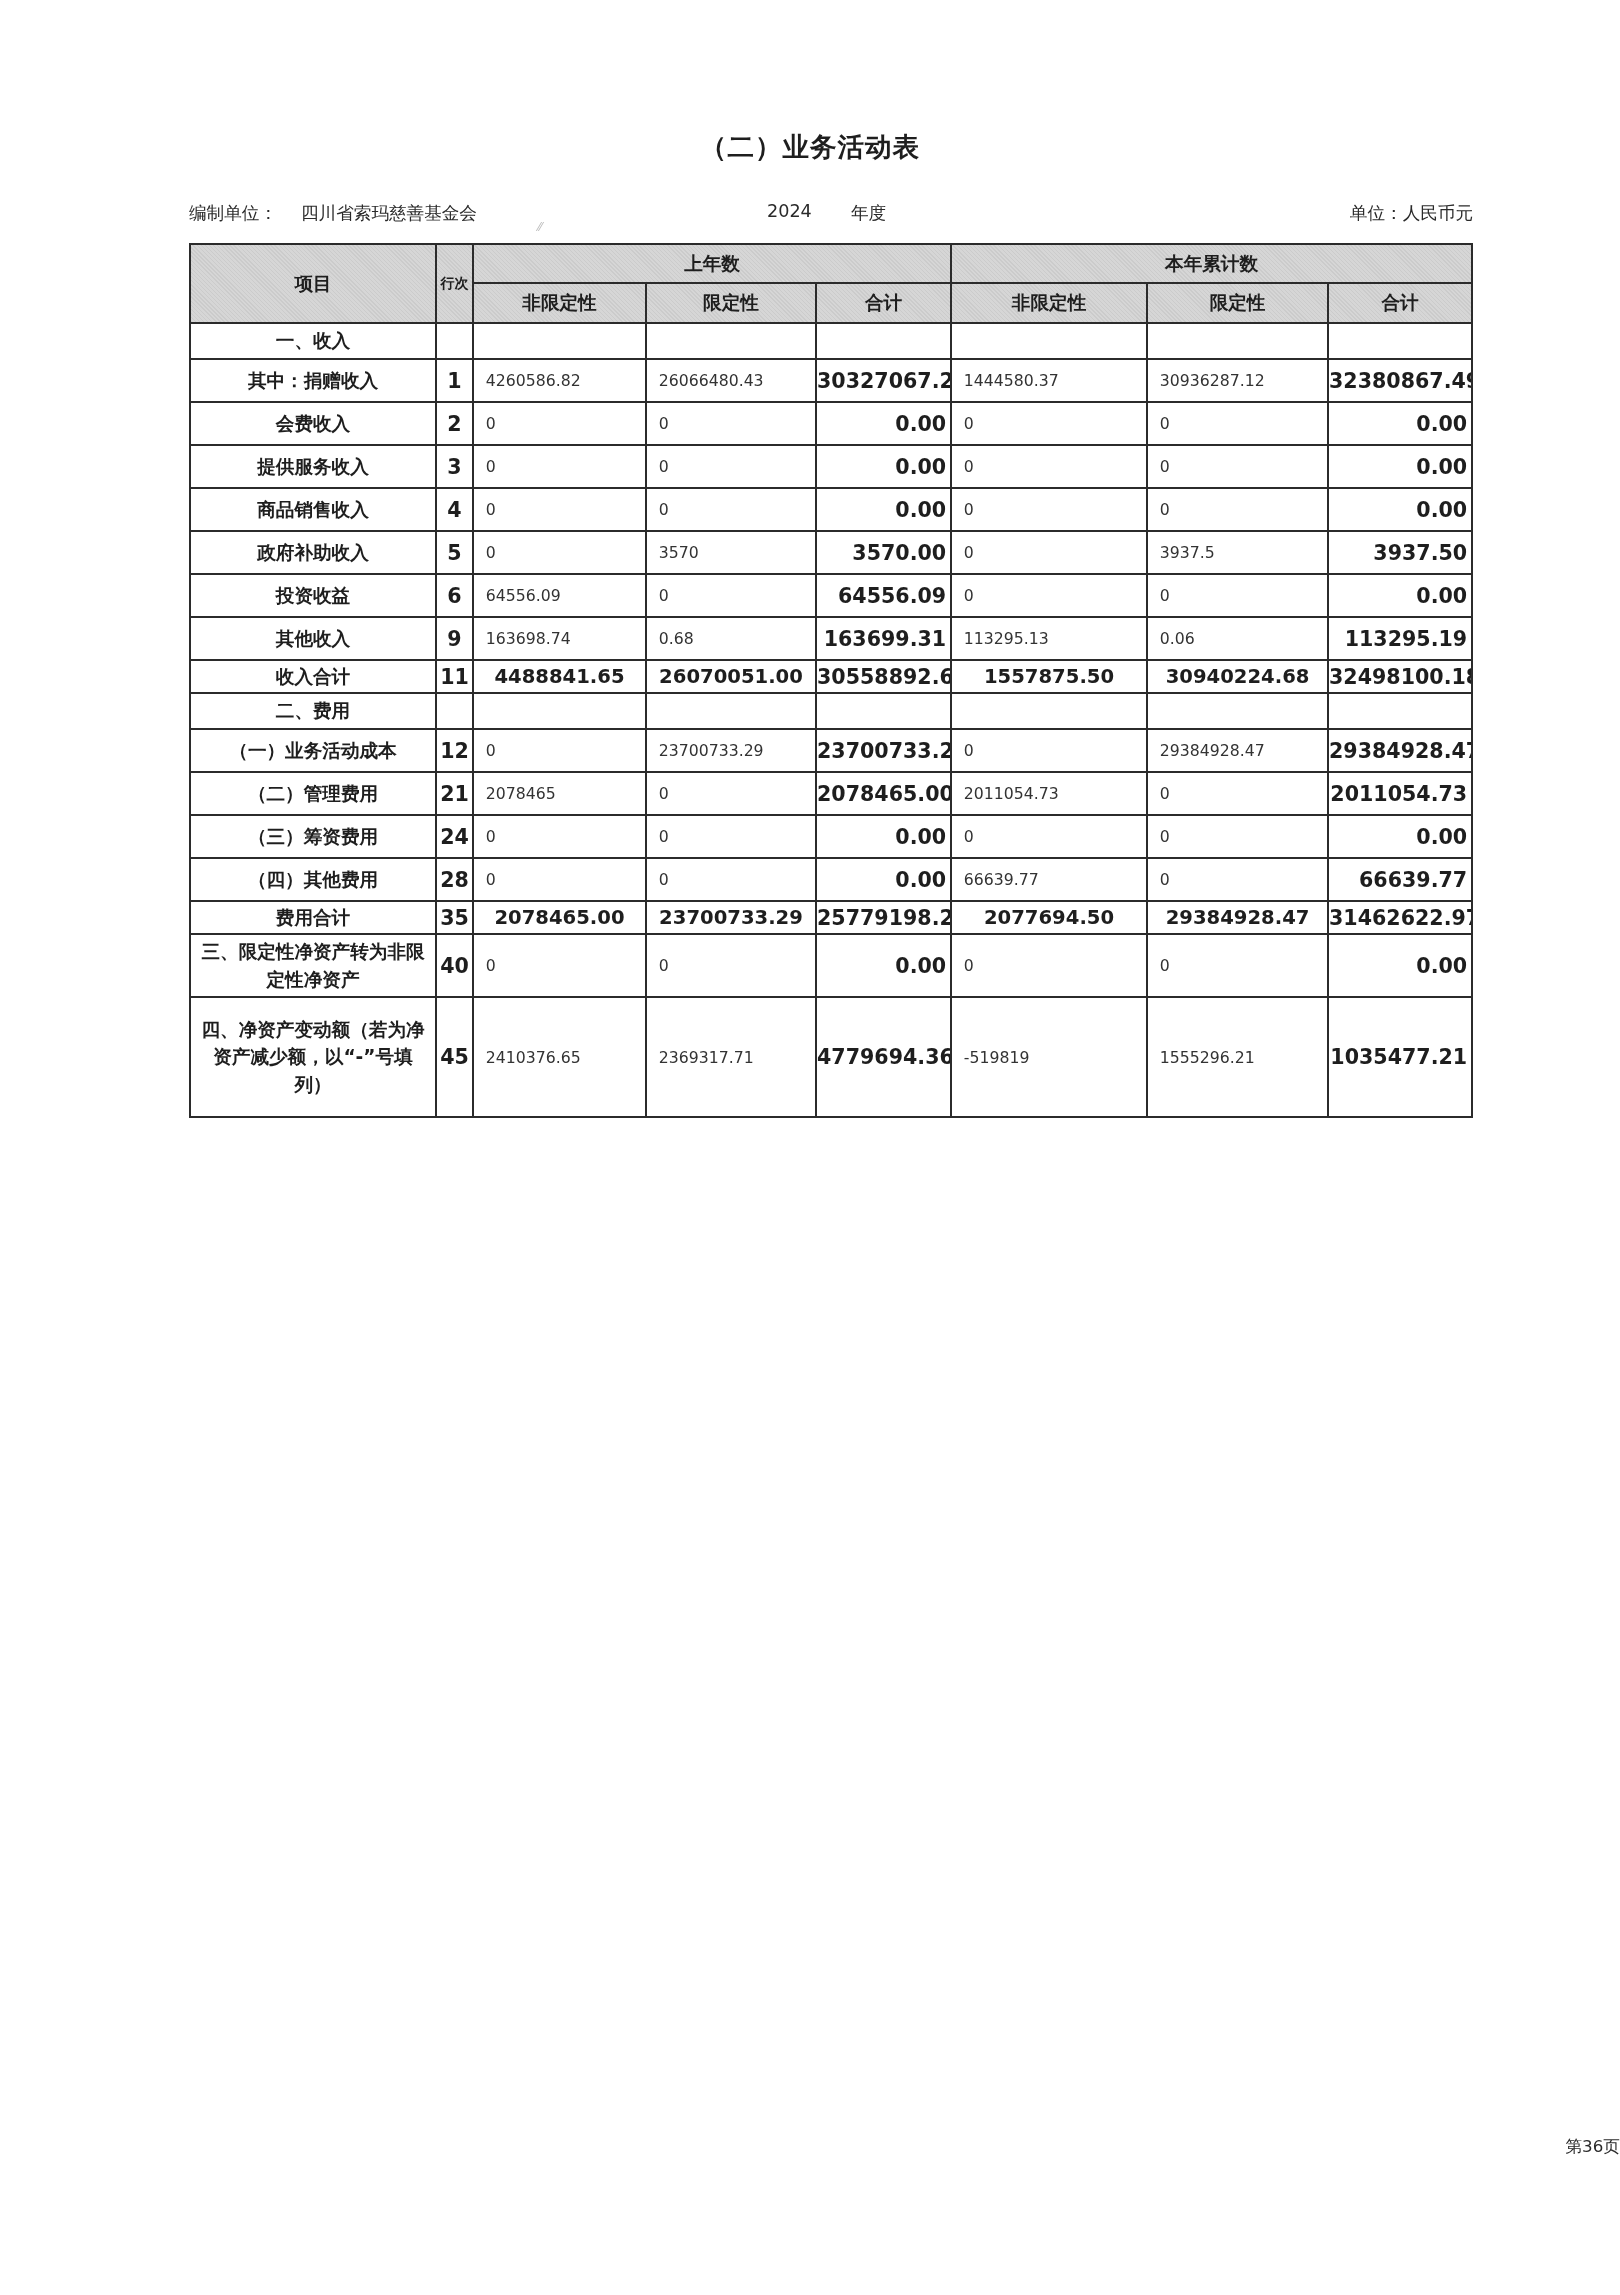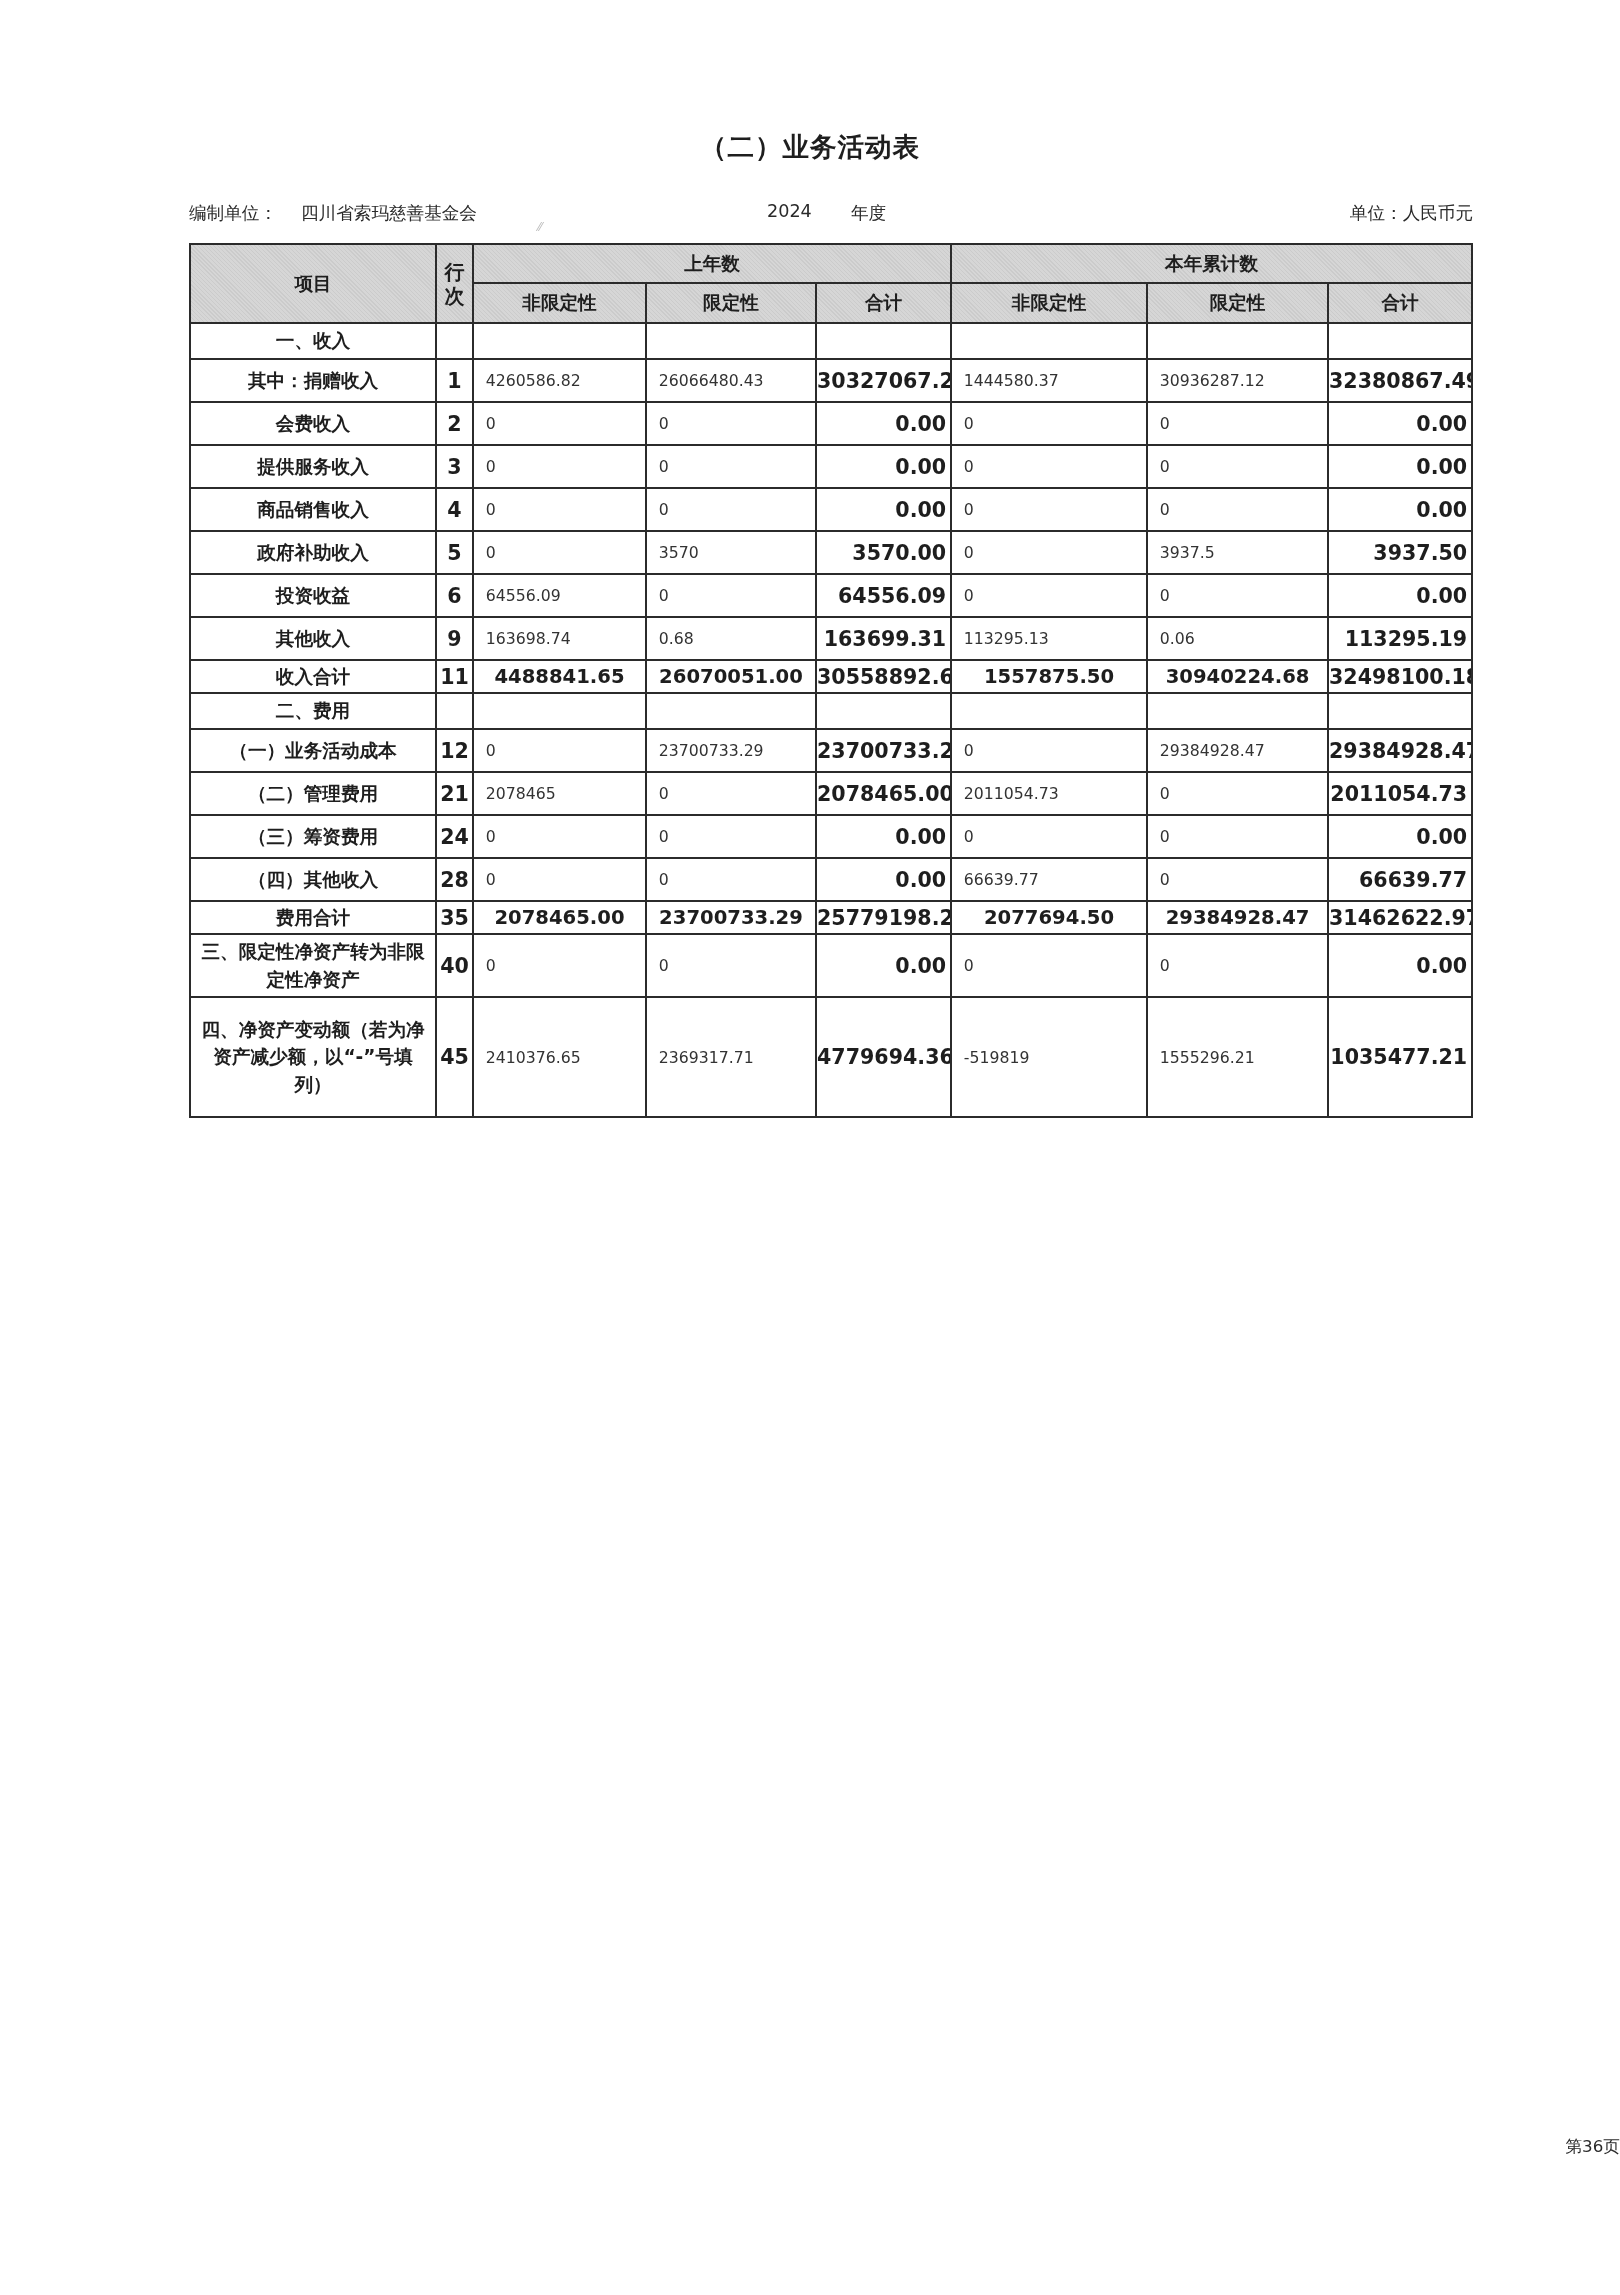--- a/index.html
+++ b/index.html
@@ -54,21 +54,21 @@
     <col style="width:173px">
       <col style="width:170px">
       <col style="width:135px">
     <col style="width:196px">
       <col style="width:181px">
       <col style="width:144px">
   </colgroup>
   <thead>
     <tr class="h-top">
       <th rowspan="2">项目</th>
-      <th rowspan="2" style="white-space:normal;line-height:24px;font-size:20px;margin-left:44px;"><span>行次</span></th>
+      <th rowspan="2" style="white-space:normal;line-height:39px;font-size:14px;margin-left:44px;"><span>行次</span></th>
       <th colspan="3">上年数</th>
       <th colspan="3">本年累计数</th>
     </tr>
     <tr class="h-sub">
       <th>非限定性</th>
       <th>限定性</th>
       <th>合计</th>
       <th>非限定性</th>
       <th>限定性</th>
       <th>合计</th>
@@ -199,21 +199,21 @@
         <td class="item">（三）筹资费用</td>
         <td class="lineno">24</td>
         <td class="num">0</td>
         <td class="num">0</td>
         <td class="tot">0.00</td>
         <td class="num">0</td>
         <td class="num">0</td>
         <td class="tot">0.00</td>
       </tr>
       <tr class="r-std">
-        <td class="item">（四）其他收入</td>
+        <td class="item">（四）其他费用</td>
         <td class="lineno">28</td>
         <td class="num">0</td>
         <td class="num">0</td>
         <td class="tot">0.00</td>
         <td class="num">66639.77</td>
         <td class="num">0</td>
         <td class="tot">66639.77</td>
       </tr>
       <tr class="r-sum">
         <td class="item">费用合计</td>

